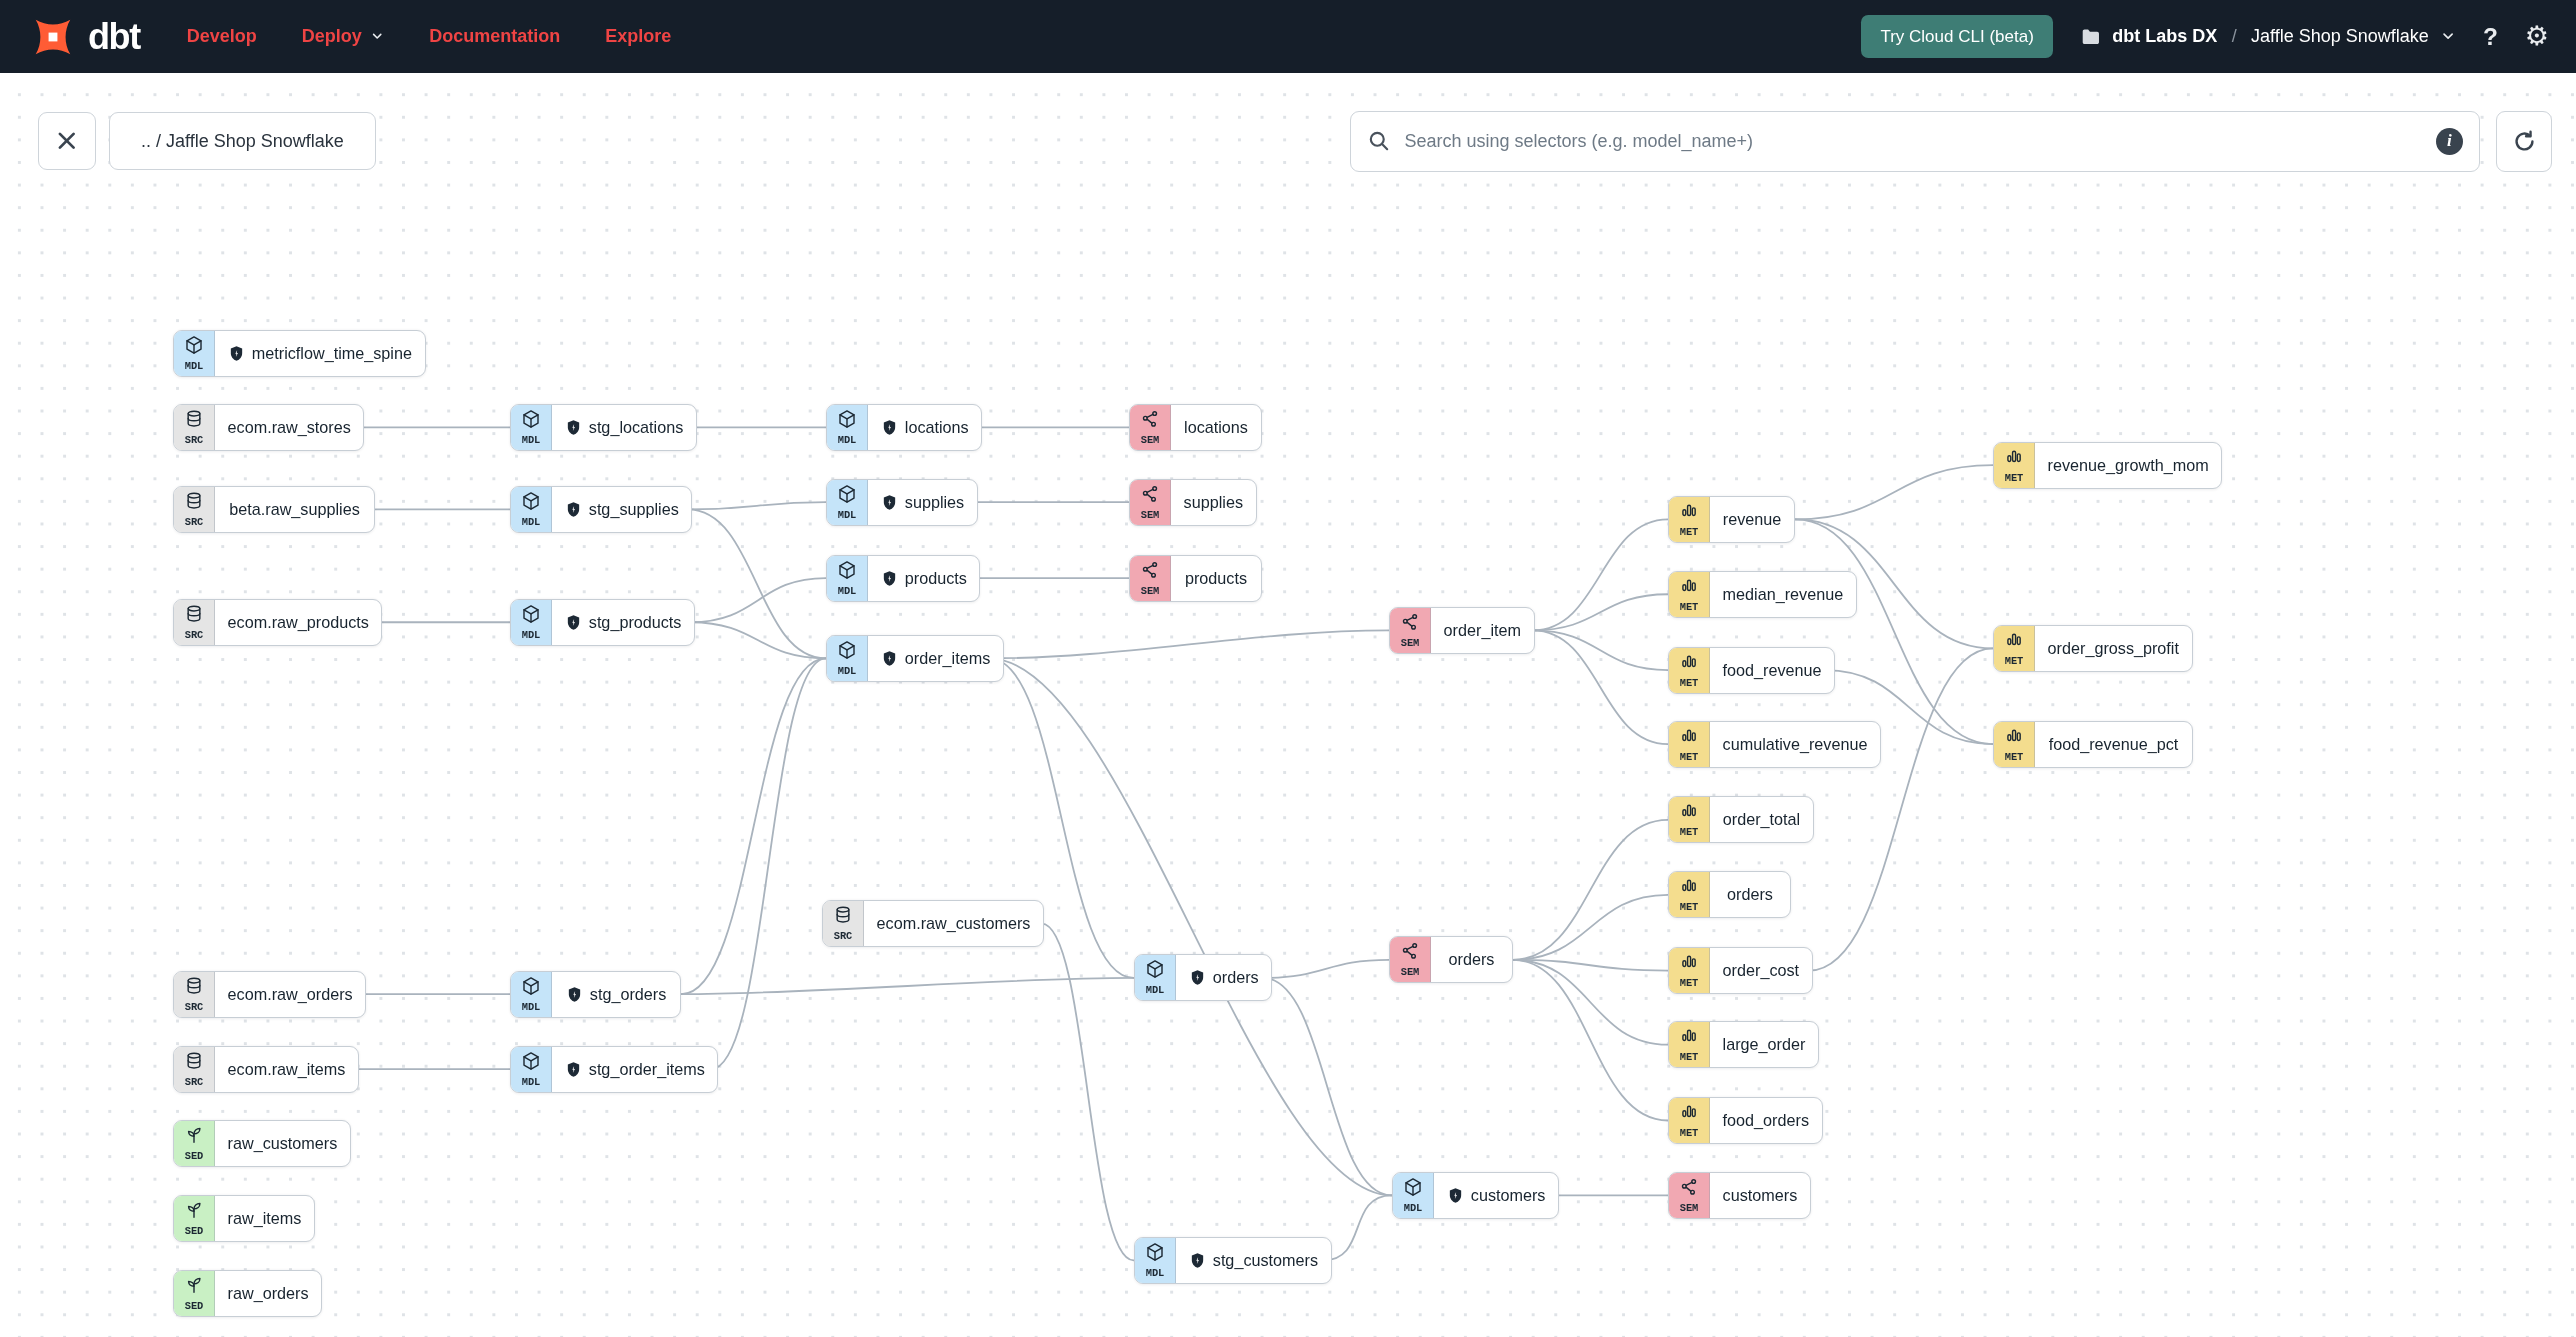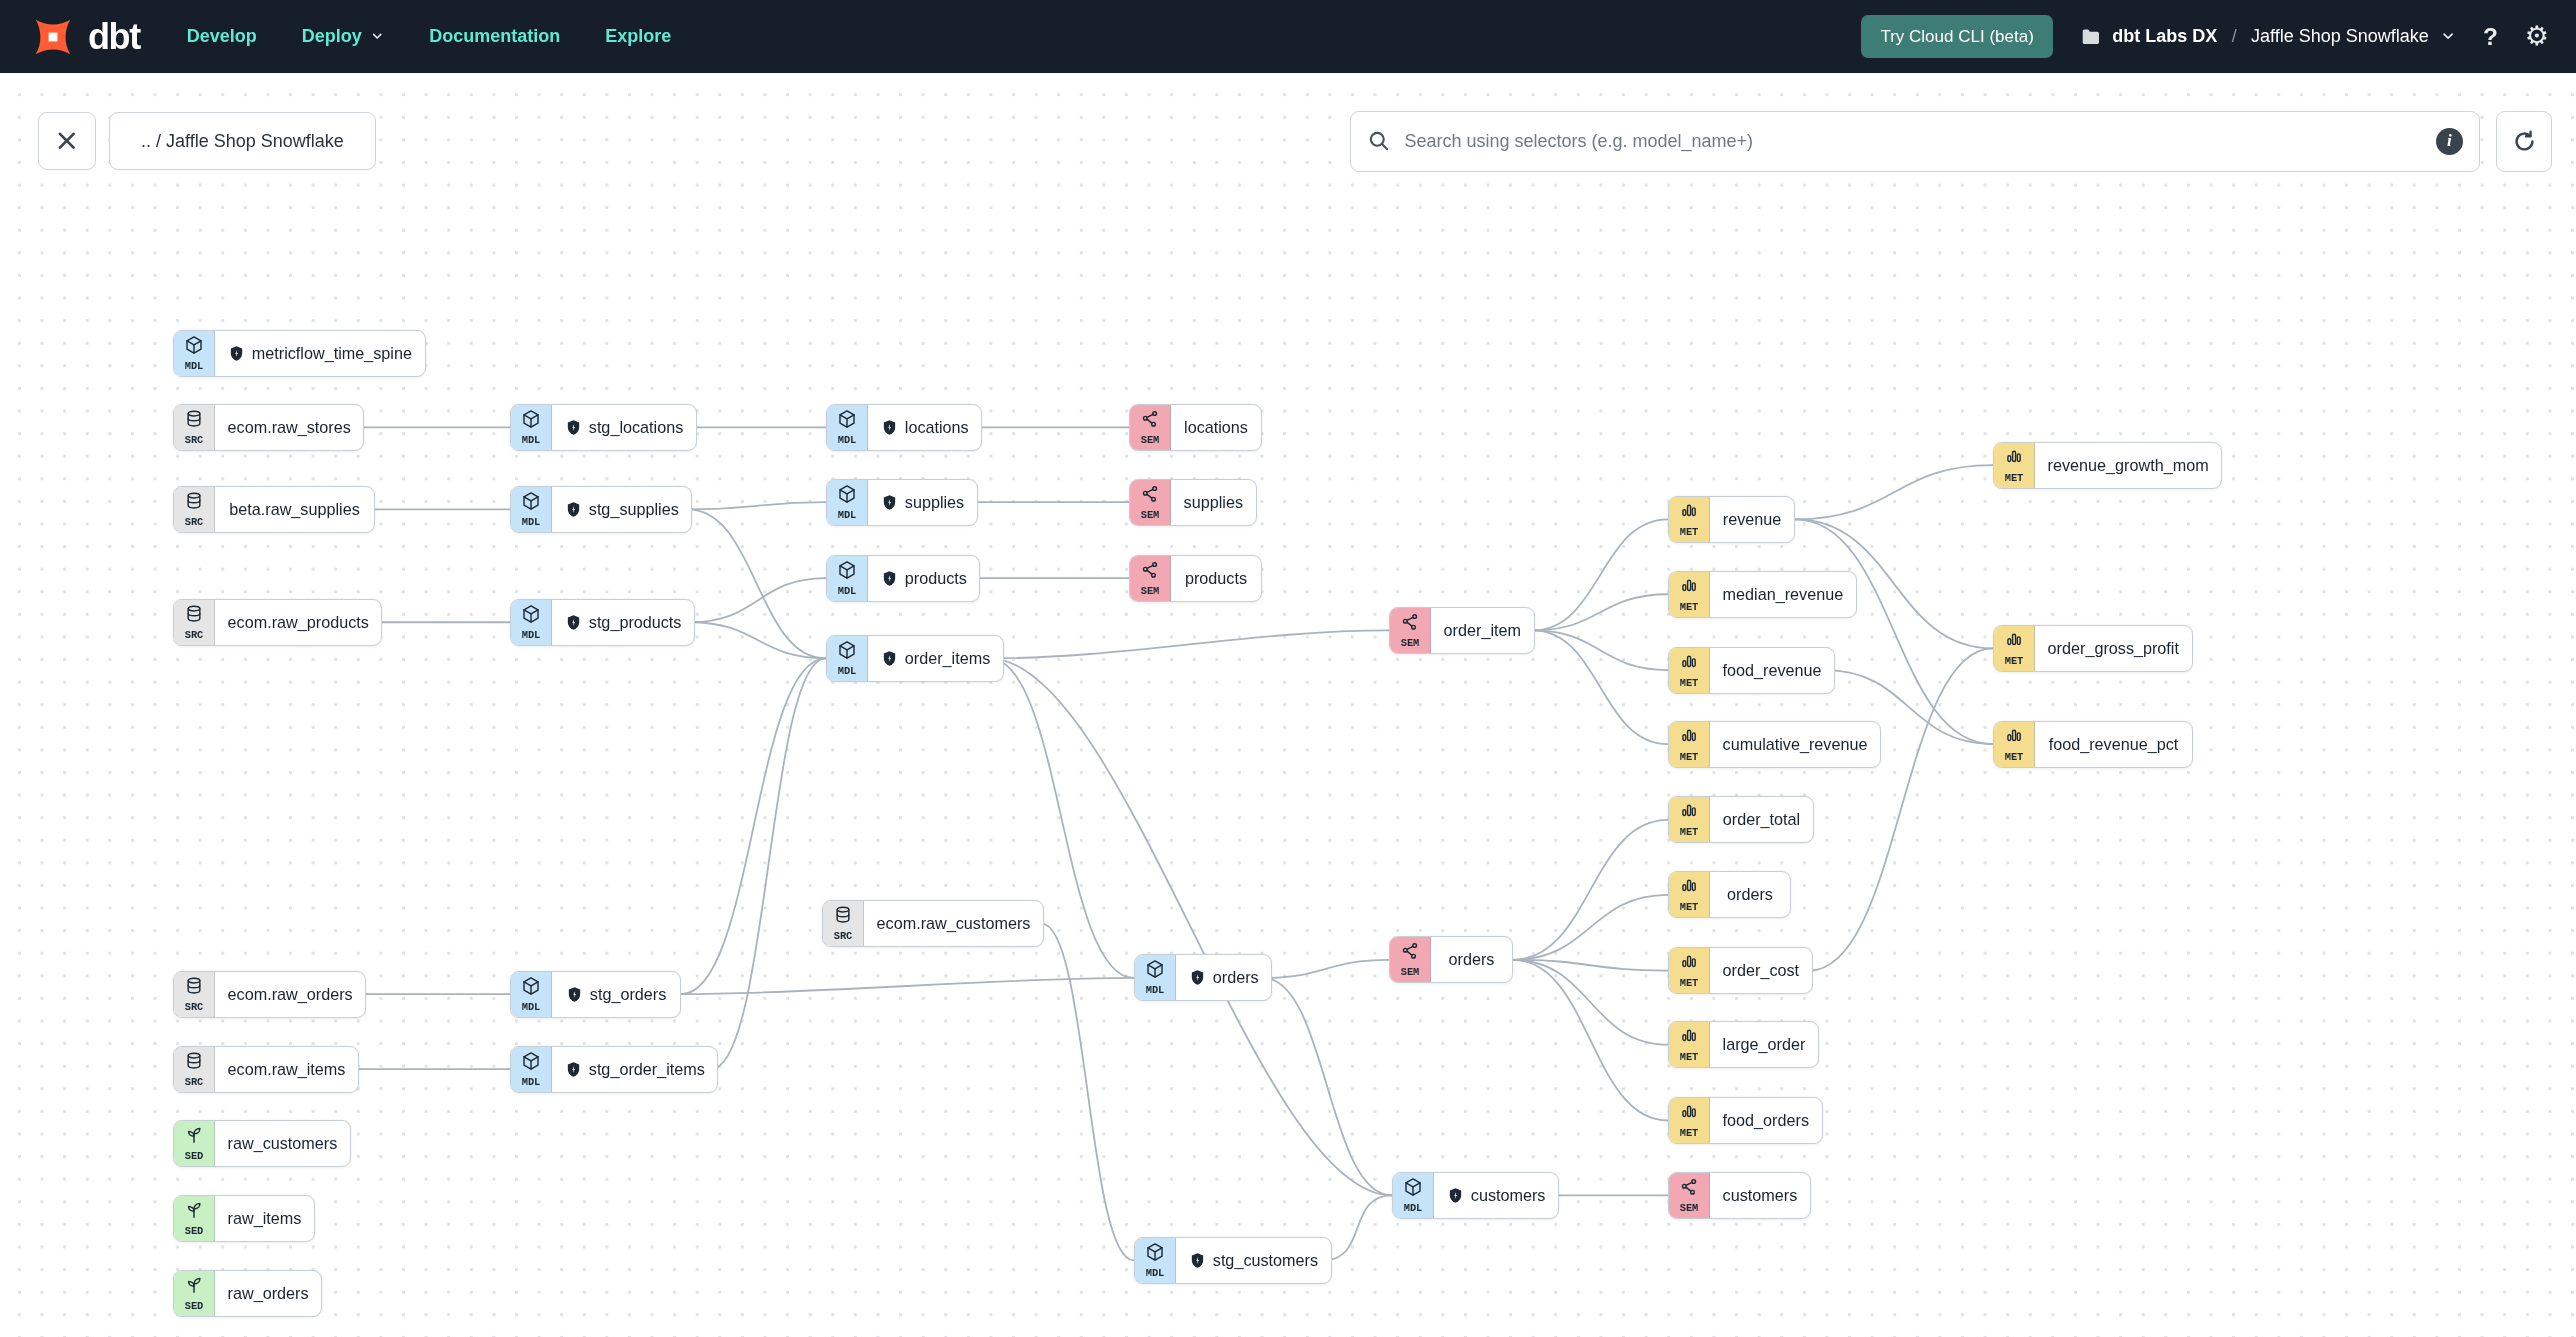--- a/index.html
+++ b/index.html
@@ -12,21 +12,21 @@
   .header{
     position:absolute;left:0;top:0;width:2576px;height:73px;
     background:#151e29;display:flex;align-items:center;
     padding:0 27px;box-sizing:border-box;z-index:50;
   }
   .logo-wrap{display:flex;align-items:center;gap:9px;margin-right:47px;}
   .logo-mark{width:52px;height:52px;display:block;}
   .wordmark{color:#ffffff;font-size:36px;font-weight:700;letter-spacing:-1.4px;line-height:1;}
   .main-nav{display:flex;align-items:center;gap:45px;}
   .nav-item{
-    color:#5eead4;font-size:18px;font-weight:700;display:flex;align-items:center;gap:8.1px;
+    color:#ef4444;font-size:18px;font-weight:700;display:flex;align-items:center;gap:8.1px;
     cursor:pointer;white-space:nowrap;justify-content:flex-end;
   }
   .nav-item svg{width:14.4px;height:14.4px;}
   .header-right{margin-left:auto;display:flex;align-items:center;gap:27px;padding-left:37px;}
   .cta-btn{
     background:#3e7d75;color:#ffffff;font-size:17px;font-weight:500;
     padding:11.7px 19px;border-radius:7.2px;border:none;white-space:nowrap;cursor:pointer;
     font-family:"Liberation Sans",sans-serif;
   }
   .proj-switch{display:flex;align-items:center;gap:10.8px;color:#fff;font-size:18px;white-space:nowrap;cursor:pointer;text-align:center;}

